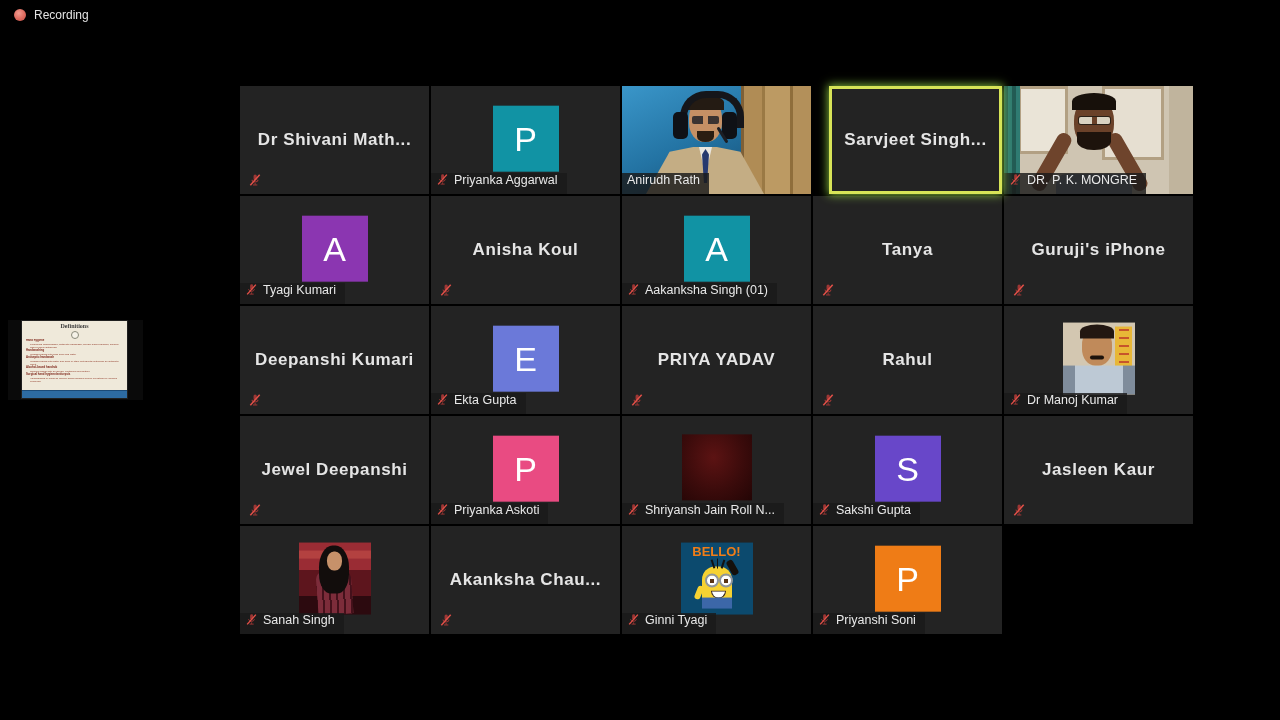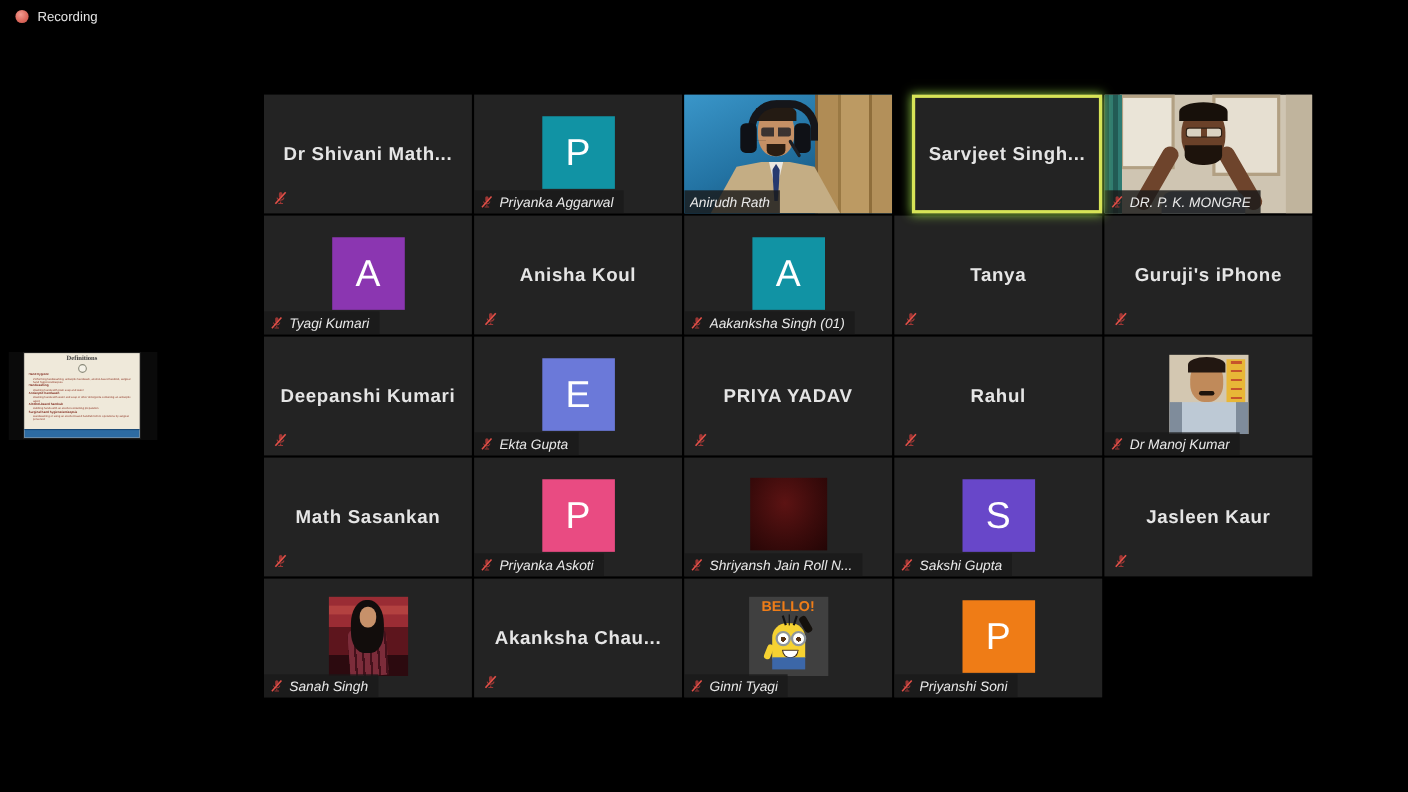--- a/index.html
+++ b/index.html
@@ -30,22 +30,22 @@
   
   .grid{position:absolute;left:240px;top:86px;width:953px;height:548px;
     display:grid;grid-template-columns:repeat(5,189px);grid-auto-rows:108px;gap:2px;}
   .tile{position:relative;background:#232323;overflow:hidden;box-sizing:border-box;}
   .tile.active{border:3px solid #d7e457;box-shadow:0 0 9px 1px rgba(150,215,70,.85);z-index:2;margin-left:16px;}
   .center-name{position:absolute;inset:0;display:flex;align-items:center;justify-content:center;
     color:#e5e5e5;font-weight:700;font-size:17px;letter-spacing:.6px;text-align:center;padding:0 6px;}
   .avatar{position:absolute;left:50%;top:50%;transform:translate(-50%,-52%);
     width:66px;height:66px;display:flex;align-items:center;justify-content:center;
     color:#fff;font-size:34px;font-weight:500;}
-  .label-bar{position:absolute;left:0;bottom:0;max-width:95%;height:21px;display:flex;align-items:center;
-    gap:5px;padding:0 9px 0 5px;background:rgba(26,26,26,.82);color:#e9e9e9;font-size:12.5px;white-space:nowrap;font-style:italic;}
+  .label-bar{position:absolute;left:0;bottom:0;max-width:95%;height:21px;display:flex;align-items:flex-start;
+    gap:5px;padding:0 9px 0 5px;background:rgba(26,26,26,.82);color:#e9e9e9;font-size:12.5px;white-space:nowrap;}
   .label-bar .label-text{overflow:hidden;text-overflow:ellipsis;}
   .mic{display:inline-flex;width:13px;height:13px;flex:0 0 auto;}
   .mic.corner{position:absolute;left:8px;bottom:7px;width:14px;height:14px;}
   .mic svg{width:100%;height:100%;}
 
   
   .scene{position:absolute;inset:0;}
   .scene > div{position:absolute;}
   .ph{position:absolute;left:50%;top:50%;transform:translate(-50%,-52%);width:72px;height:72px;overflow:hidden;}
   .ph > div{position:absolute;}
@@ -96,21 +96,21 @@
 
   
   .ph-sanah{background:linear-gradient(180deg,#9a2c34 0 38%,#5d151d 38% 74%,#2c0a0f 74% 100%);}
   .ps-band{left:0;top:8px;width:72px;height:8px;background:rgba(210,90,80,.45);}
   .ps-hair{left:20px;top:3px;width:30px;height:48px;background:#120d0c;border-radius:45% 45% 40% 40%;}
   .ps-face{left:28px;top:9px;width:15px;height:19px;background:#c7916a;border-radius:46%;}
   .ps-body{left:18px;top:28px;width:35px;height:44px;transform:rotate(-4deg);border-radius:8px 8px 0 0;
     background:repeating-linear-gradient(90deg,#7c2c3a 0 5px,#44111b 5px 7px);}
 
   
-  .ph-minion{background:#404040;}
+  .ph-minion{background:#0c4a6e;}
   .mi-text{left:0;top:1px;width:100%;text-align:center;font-weight:800;font-size:13px;color:#ef7d18;}
   .mi-armR{left:48px;top:17px;width:7px;height:16px;background:#14100c;transform:rotate(-30deg);border-radius:3px;}
   .mi-hair1{left:31px;top:17px;width:1.5px;height:9px;background:#111;transform:rotate(-18deg);}
   .mi-hair2{left:36px;top:16px;width:1.5px;height:10px;background:#111;}
   .mi-hair3{left:41px;top:17px;width:1.5px;height:9px;background:#111;transform:rotate(18deg);}
   .mi-head{left:21px;top:24px;width:30px;height:34px;background:#f6d232;border-radius:13px 13px 3px 3px;}
   .mi-goggleL{left:24px;top:31px;width:10px;height:10px;border:2.5px solid #8e959b;border-radius:50%;
     background:radial-gradient(circle at 50% 55%,#5a3414 0 2.2px,#fff 2.3px);}
   .mi-goggleR{left:38px;top:31px;width:10px;height:10px;border:2.5px solid #8e959b;border-radius:50%;
     background:radial-gradient(circle at 50% 55%,#5a3414 0 2.2px,#fff 2.3px);}
@@ -370,21 +370,21 @@
               <path d="M6.5 11.5a5.8 5.8 0 0 0 11 0" stroke="#9c3634" stroke-width="1.8" fill="none"></path>
               <line x1="12.2" y1="17.3" x2="12.2" y2="20" stroke="#9c3634" stroke-width="1.8"></line>
               <line x1="8.5" y1="20.5" x2="16" y2="20.5" stroke="#9c3634" stroke-width="1.8"></line>
               <line x1="4" y1="21" x2="20" y2="3" stroke="#e25048" stroke-width="2.6"></line>
             </svg>
           </span>
           <span class="label-text">Dr Manoj Kumar</span>
         </div>
       </div>
       <div class="tile">
-        <div class="center-name">Math Sasankan</div>
+        <div class="center-name">Jewel Deepanshi</div>
         <span class="mic corner">
           <svg viewBox="0 0 24 24">
             <rect x="9.5" y="2.5" width="5.5" height="10" rx="2.75" fill="#9c3634"></rect>
             <path d="M6.5 11.5a5.8 5.8 0 0 0 11 0" stroke="#9c3634" stroke-width="1.8" fill="none"></path>
             <line x1="12.2" y1="17.3" x2="12.2" y2="20" stroke="#9c3634" stroke-width="1.8"></line>
             <line x1="8.5" y1="20.5" x2="16" y2="20.5" stroke="#9c3634" stroke-width="1.8"></line>
             <line x1="4" y1="21" x2="20" y2="3" stroke="#e25048" stroke-width="2.6"></line>
           </svg>
         </span>
       </div>

